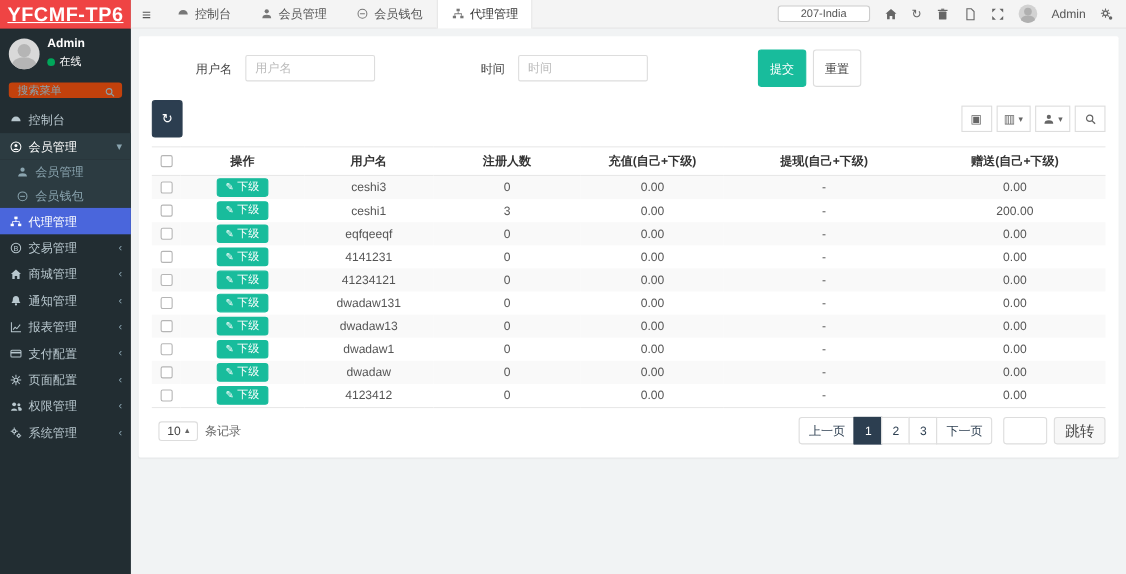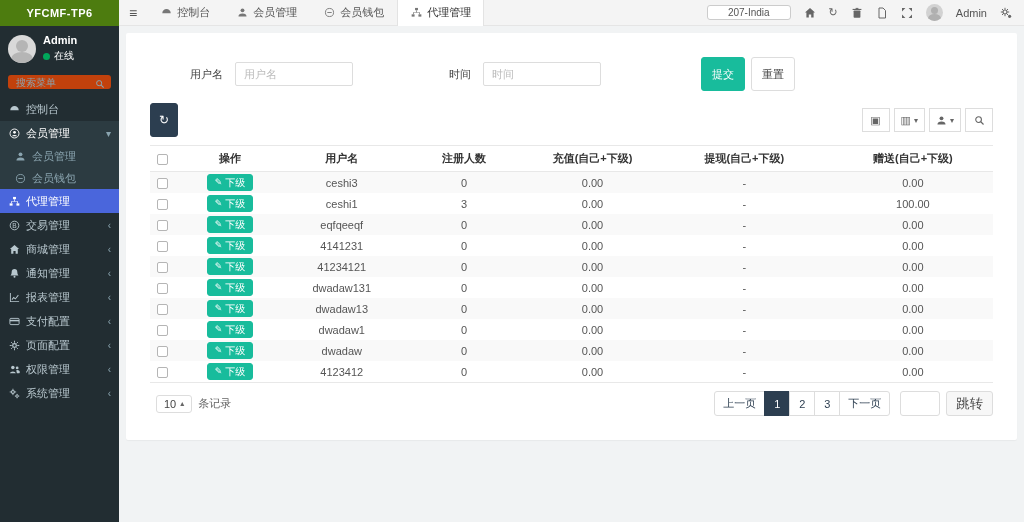--- a/index.html
+++ b/index.html
@@ -1,21 +1,21 @@
 <!DOCTYPE html>
 <html><head>
 <meta charset="utf-8">
 <style>
   * { margin:0; padding:0; box-sizing:border-box; }
   html,body { width:1024px; height:522px; overflow:hidden; font-family:"Liberation Sans","DejaVu Sans",sans-serif; font-size:11px; color:#444; background:#f1f3f4; }
   .app { display:flex; width:1024px; height:522px; }
 
   
   .sidebar { width:119px; min-width:119px; height:522px; background:#222d32; color:#b8c7ce; display:flex; flex-direction:column; }
-  .logo { height:26px; background:#4d7c0f; color:#fff; font-weight:bold; font-size:11px; display:flex; align-items:center; justify-content:center; letter-spacing:.5px; }
+  .logo { height:26px; background:#ef4444; color:#fff; font-weight:bold; font-size:18px; display:flex; align-items:center; justify-content:center; letter-spacing:.5px;text-decoration:underline; }
   .user-panel { display:flex; align-items:center; padding:8px 8px 6px 8px; gap:7px; }
   .avatar-sm { width:28px; height:28px; border-radius:50%; background:#d9d9d9; position:relative; overflow:hidden; flex:none; }
   .avatar-sm:after { content:""; position:absolute; left:8px; top:5px; width:12px; height:12px; border-radius:50%; background:#b5b5b5; }
   .avatar-sm:before { content:""; position:absolute; left:3px; top:17px; width:22px; height:14px; border-radius:50%; background:#b5b5b5; }
   .user-info .uname { color:#fff; font-weight:bold; font-size:11px; }
   .ustatus { display:flex; align-items:center; gap:4px; color:#fff; font-size:10px; margin-top:3px; }
   .dot { width:7px; height:7px; border-radius:50%; background:#00a65a; display:inline-block; }
   .menu-search { margin:6px 8px 8px 8px; position:relative; }
   .menu-search input { width:100%; height:14px; background:#c2410c; border:0; border-radius:3px; color:#ccc; font-size:10px; padding:0 20px 0 8px; outline:none; }
   .menu-search input::placeholder { color:#8aa4af; }
@@ -42,21 +42,21 @@
   .top-right { margin-left:auto; display:flex; align-items:center; gap:13px; padding-right:12px; color:#666; }
   .region-badge { border:1px solid #ccc; background:#fff; border-radius:3px; padding:1px 20px; font-size:10px; color:#555; cursor:pointer; }
   .tr-icon { cursor:pointer; display:inline-flex; align-items:center; color:#666; }
   .tr-icon svg { width:12px; height:12px; fill:currentColor; }
   .avatar-xs { width:17px; height:17px; border-radius:50%; background:#d2d2d2; position:relative; overflow:hidden; }
   .avatar-xs:after { content:""; position:absolute; left:5px; top:3px; width:7px; height:7px; border-radius:50%; background:#b0b0b0; }
   .avatar-xs:before { content:""; position:absolute; left:2px; top:10px; width:13px; height:9px; border-radius:50%; background:#b0b0b0; }
   .admin-name { font-size:11px; color:#555; cursor:pointer; }
 
   .content { flex:1; padding:7px; overflow:hidden; }
-  .card { background:#fff; border-radius:2px; padding:24px; box-shadow:0 1px 1px rgba(0,0,0,.04); }
+  .card { background:#fff; border-radius:2px; padding:12px; box-shadow:0 1px 1px rgba(0,0,0,.04); }
 
   
   .filter-row { display:flex; align-items:center; padding-left:40px; margin-bottom:12px; }
   .flabel { color:#444; margin-right:12px; }
   .ftext { width:118px; height:24px; border:1px solid #ddd; border-radius:2px; padding:0 8px; font-size:11px; color:#444; outline:none; }
   .ftext::placeholder { color:#bbb; }
   .gap1 { width:96px; } .gap2 { width:100px; }
   .btn { height:34px; border:1px solid #ddd; background:#fff; border-radius:3px; padding:0 10px; font-size:11px; color:#444; cursor:pointer; }
   .btn-success { background:#18bc9c; border-color:#18bc9c; color:#fff; }
   .btn-dark { background:#2c3e50; border-color:#2c3e50; color:#fff; width:28px; padding:0; font-size:12px; }
@@ -416,21 +416,21 @@
           <tr>
             <td><span class="cb"></span></td>
             <td><button class="op-btn">
                     <span class="pencil">✎</span>
                     <span>下级</span>
                   </button></td>
             <td>ceshi1</td>
             <td>3</td>
             <td>0.00</td>
             <td>-</td>
-            <td>100.00</td>
+            <td>200.00</td>
           </tr>
 
           <tr>
             <td><span class="cb"></span></td>
             <td><button class="op-btn">
                     <span class="pencil">✎</span>
                     <span>下级</span>
                   </button></td>
             <td>eqfqeeqf</td>
             <td>0</td>

